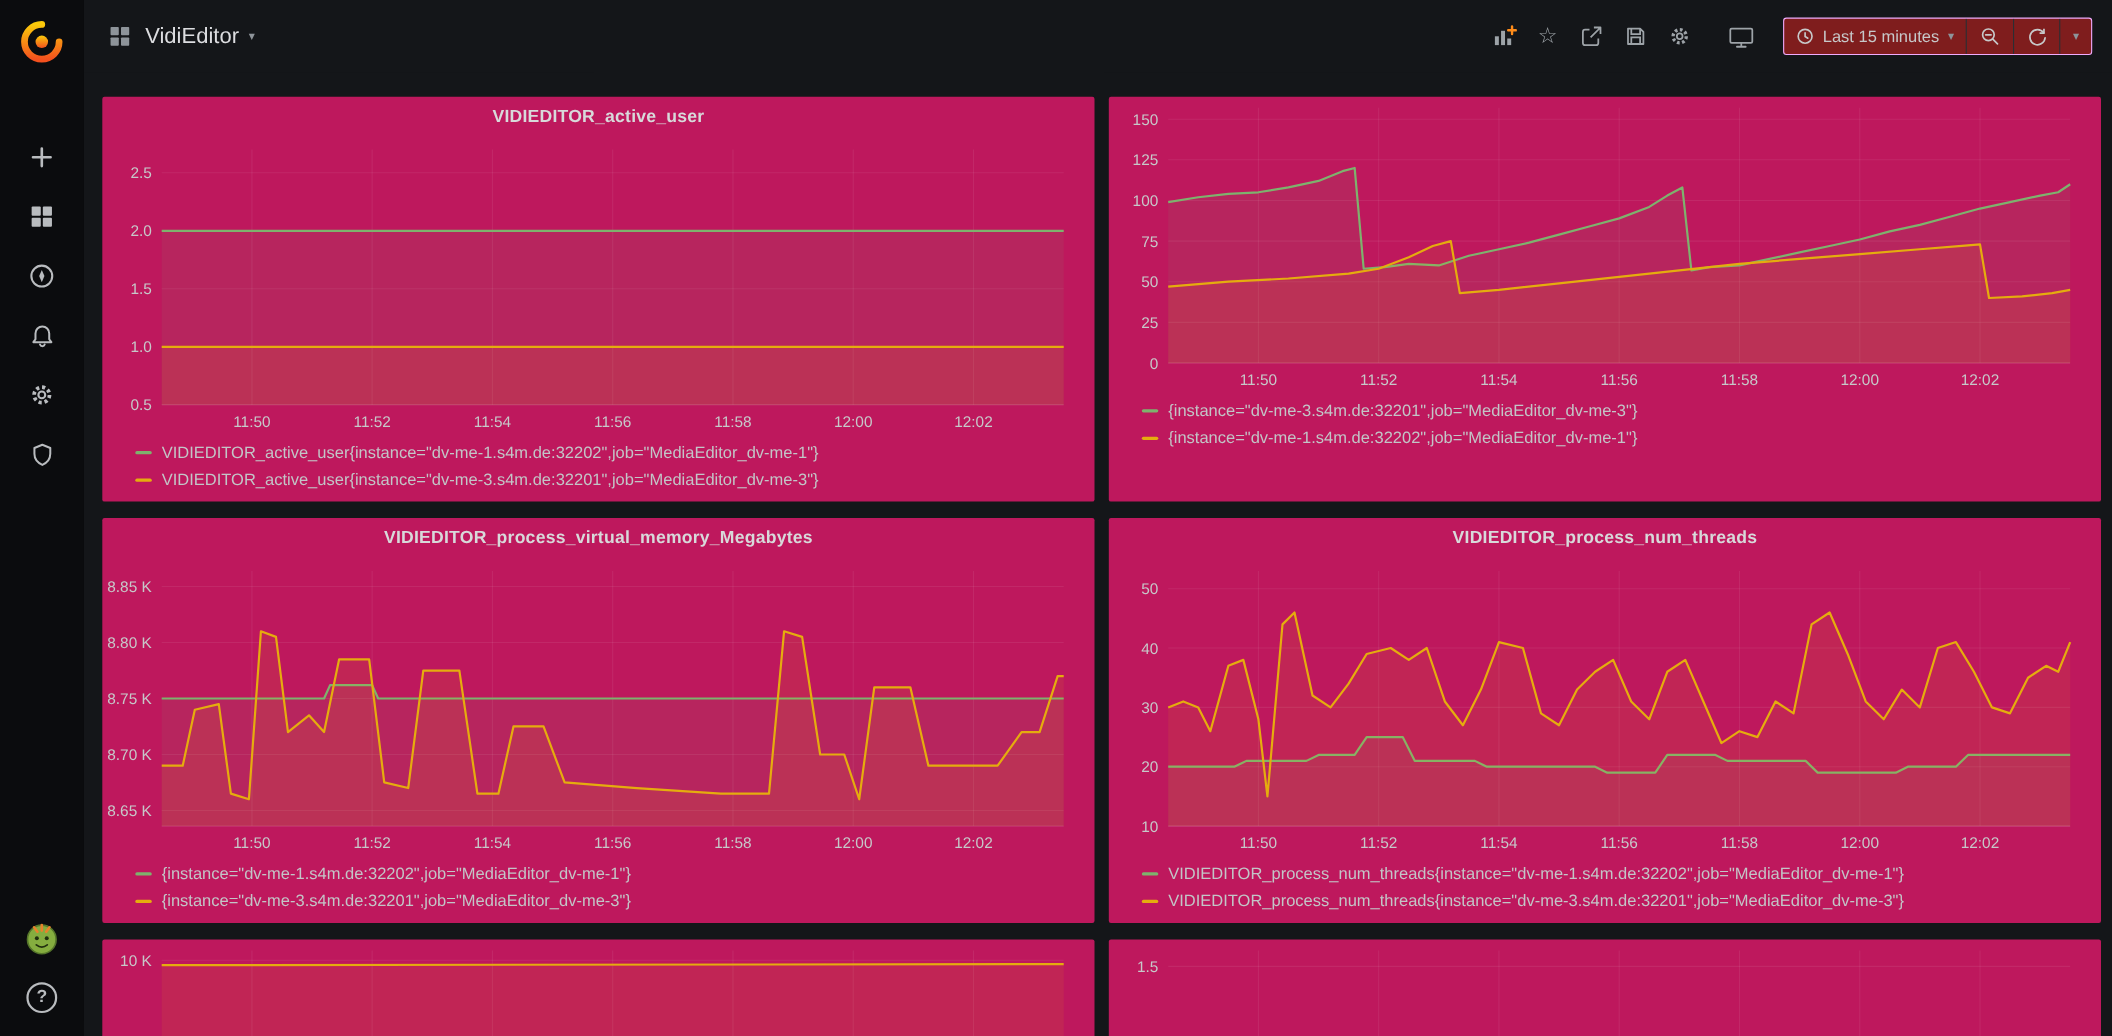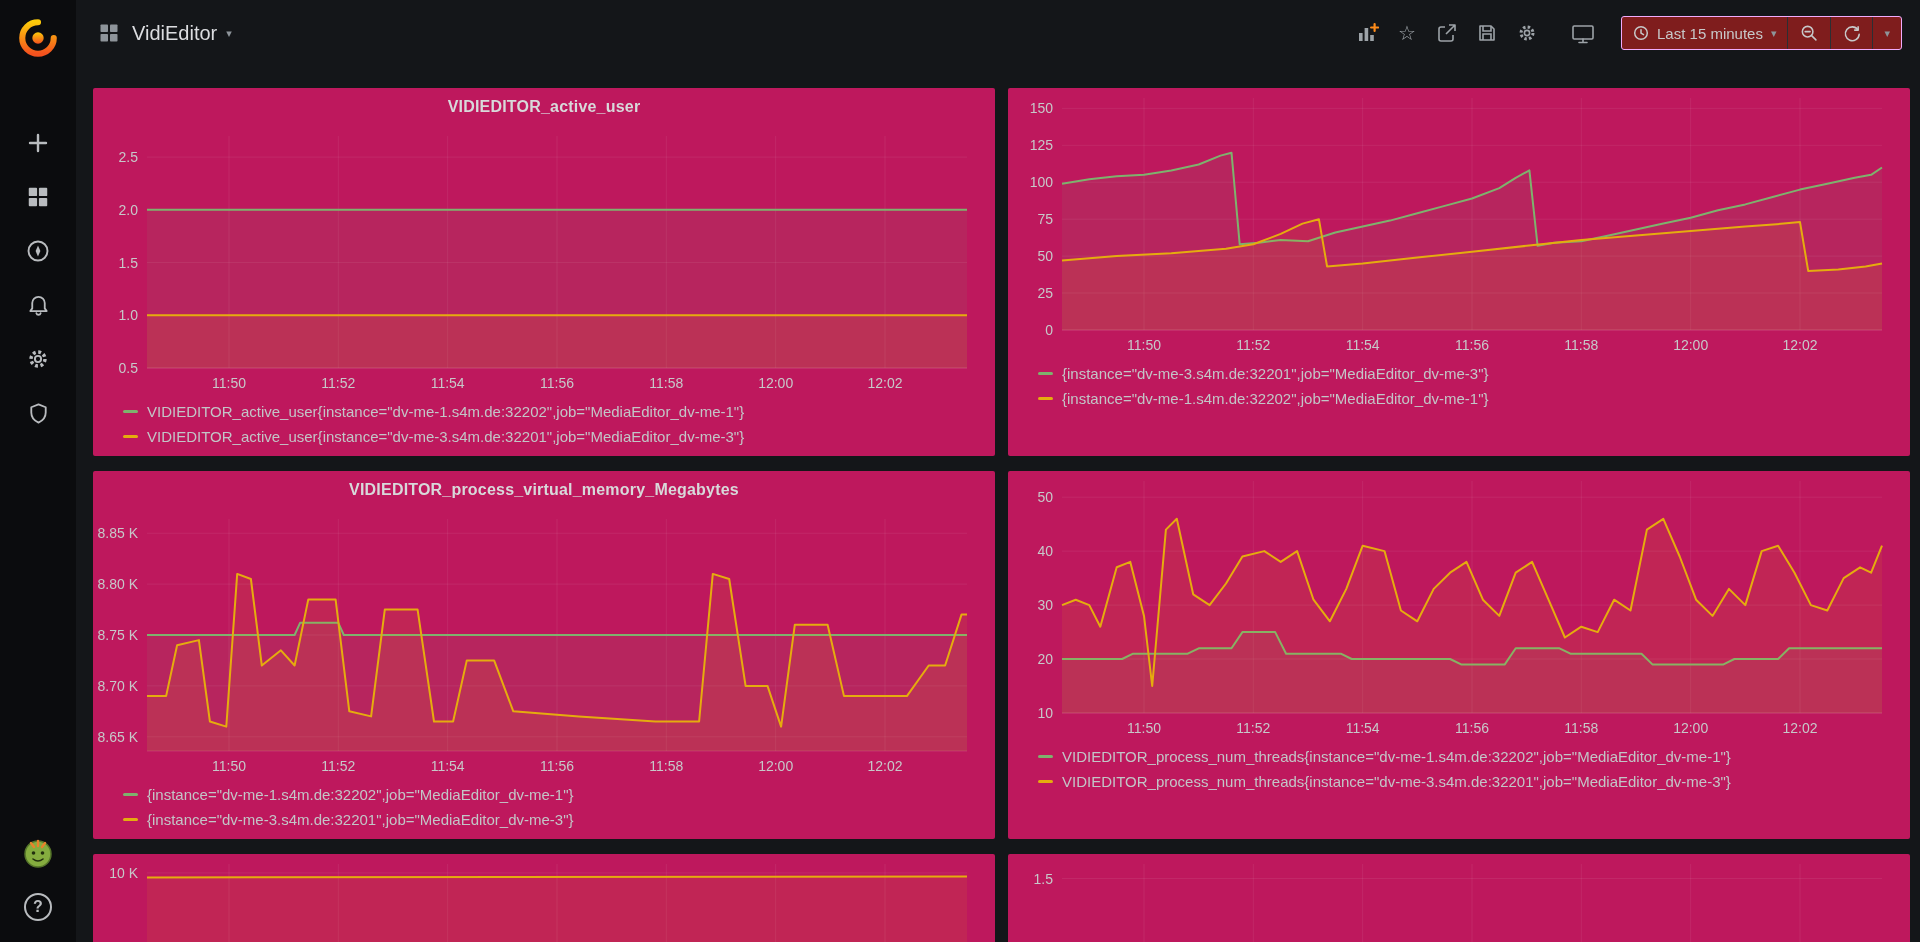--- a/index.html
+++ b/index.html
@@ -341,20 +341,21 @@
         <span class="legend-label">{instance="dv-me-1.s4m.de:32202",job="MediaEditor_dv-me-1"}</span>
       </div>
       <div class="legend-item">
         <span class="legend-swatch" style="background: rgb(229, 172, 14);"></span>
         <span class="legend-label">{instance="dv-me-3.s4m.de:32201",job="MediaEditor_dv-me-3"}</span>
       </div>
     </div>
   </section>
 
   <section class="panel">
+    <h2 class="panel-title">VIDIEDITOR_process_num_threads</h2>
     <div class="chart">
         <svg width="902" height="270">
           <line x1="136" y1="10" x2="136" y2="242" stroke="rgba(255,255,255,0.07)"></line>
           <text x="136" y="262" fill="#c7c8c9" font-size="14" text-anchor="middle">11:50</text>
           <line x1="245.33333333333334" y1="10" x2="245.33333333333334" y2="242" stroke="rgba(255,255,255,0.07)"></line>
           <text x="245.33333333333334" y="262" fill="#c7c8c9" font-size="14" text-anchor="middle">11:52</text>
           <line x1="354.66666666666663" y1="10" x2="354.66666666666663" y2="242" stroke="rgba(255,255,255,0.07)"></line>
           <text x="354.66666666666663" y="262" fill="#c7c8c9" font-size="14" text-anchor="middle">11:54</text>
           <line x1="464" y1="10" x2="464" y2="242" stroke="rgba(255,255,255,0.07)"></line>
           <text x="464" y="262" fill="#c7c8c9" font-size="14" text-anchor="middle">11:56</text>

